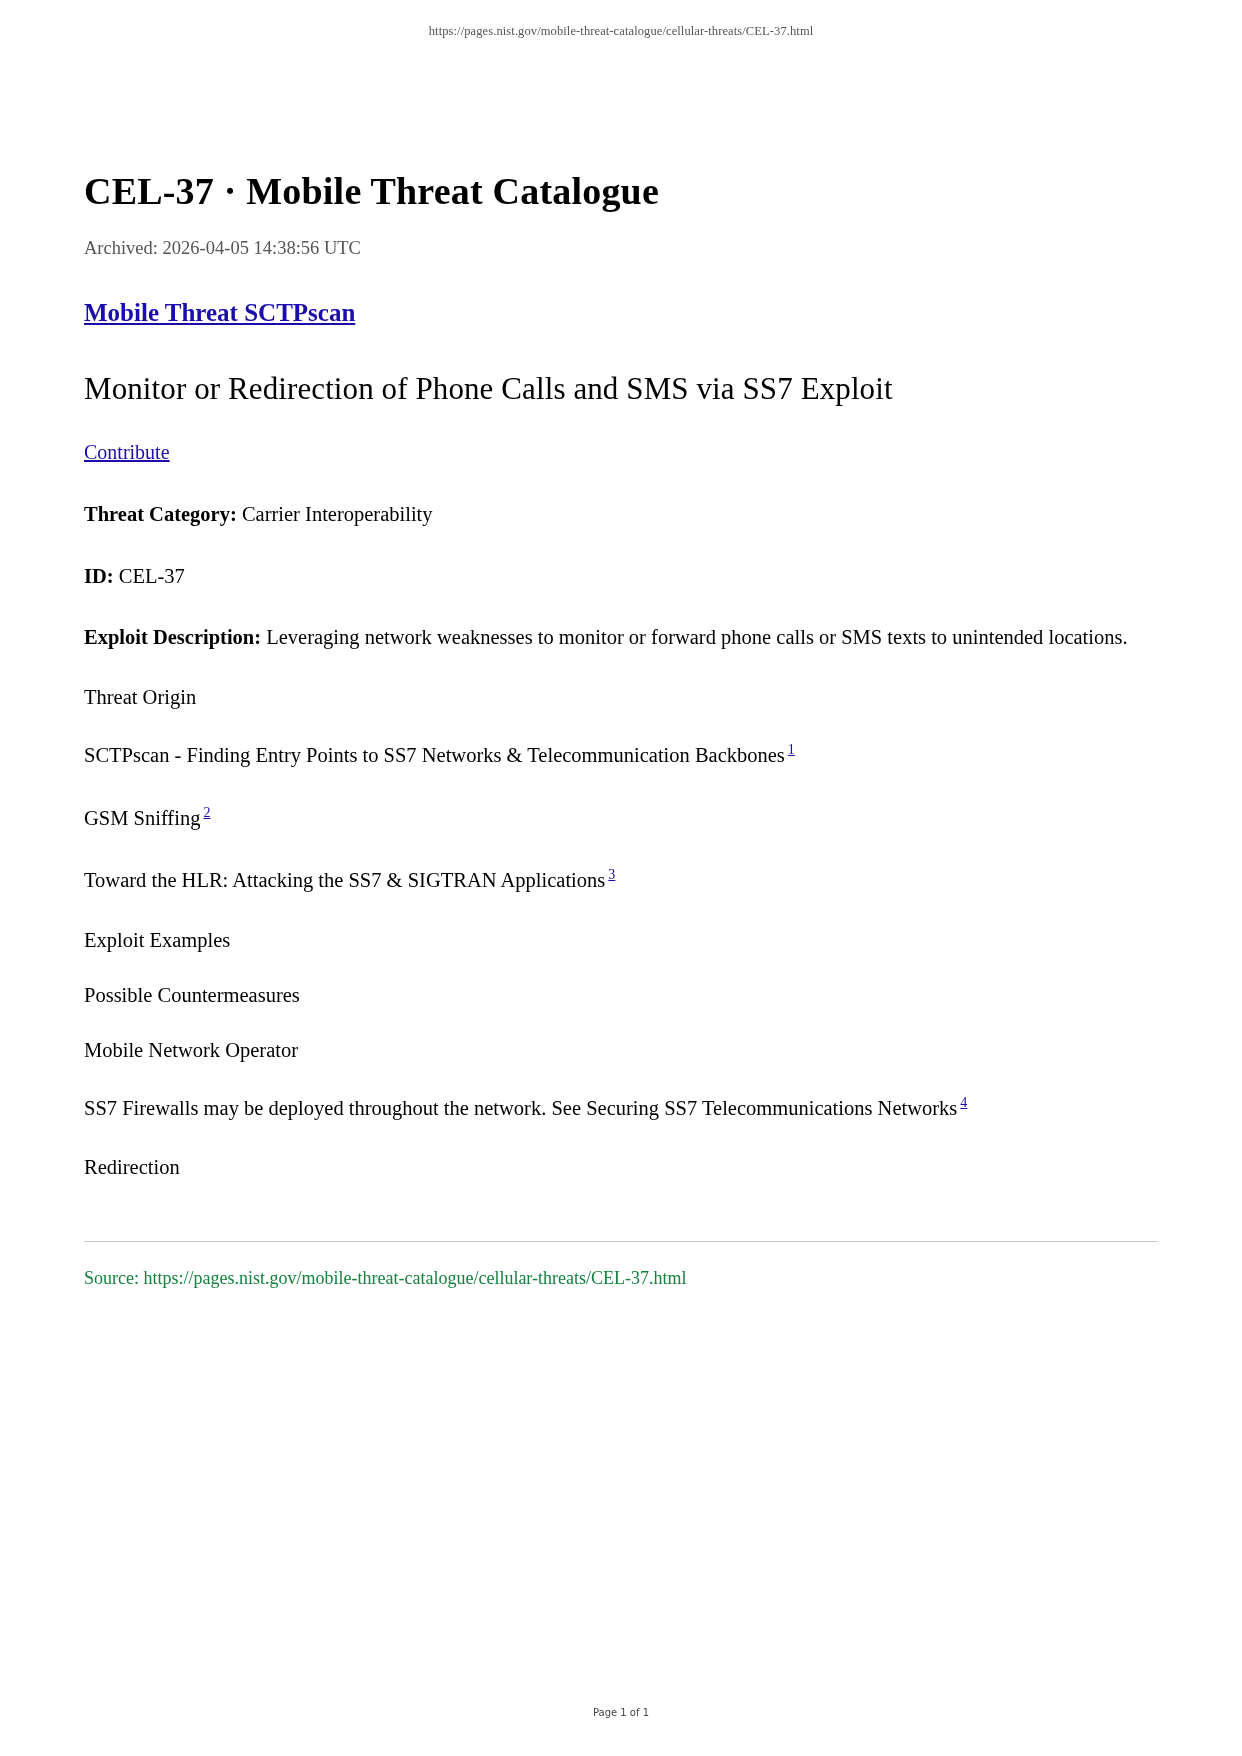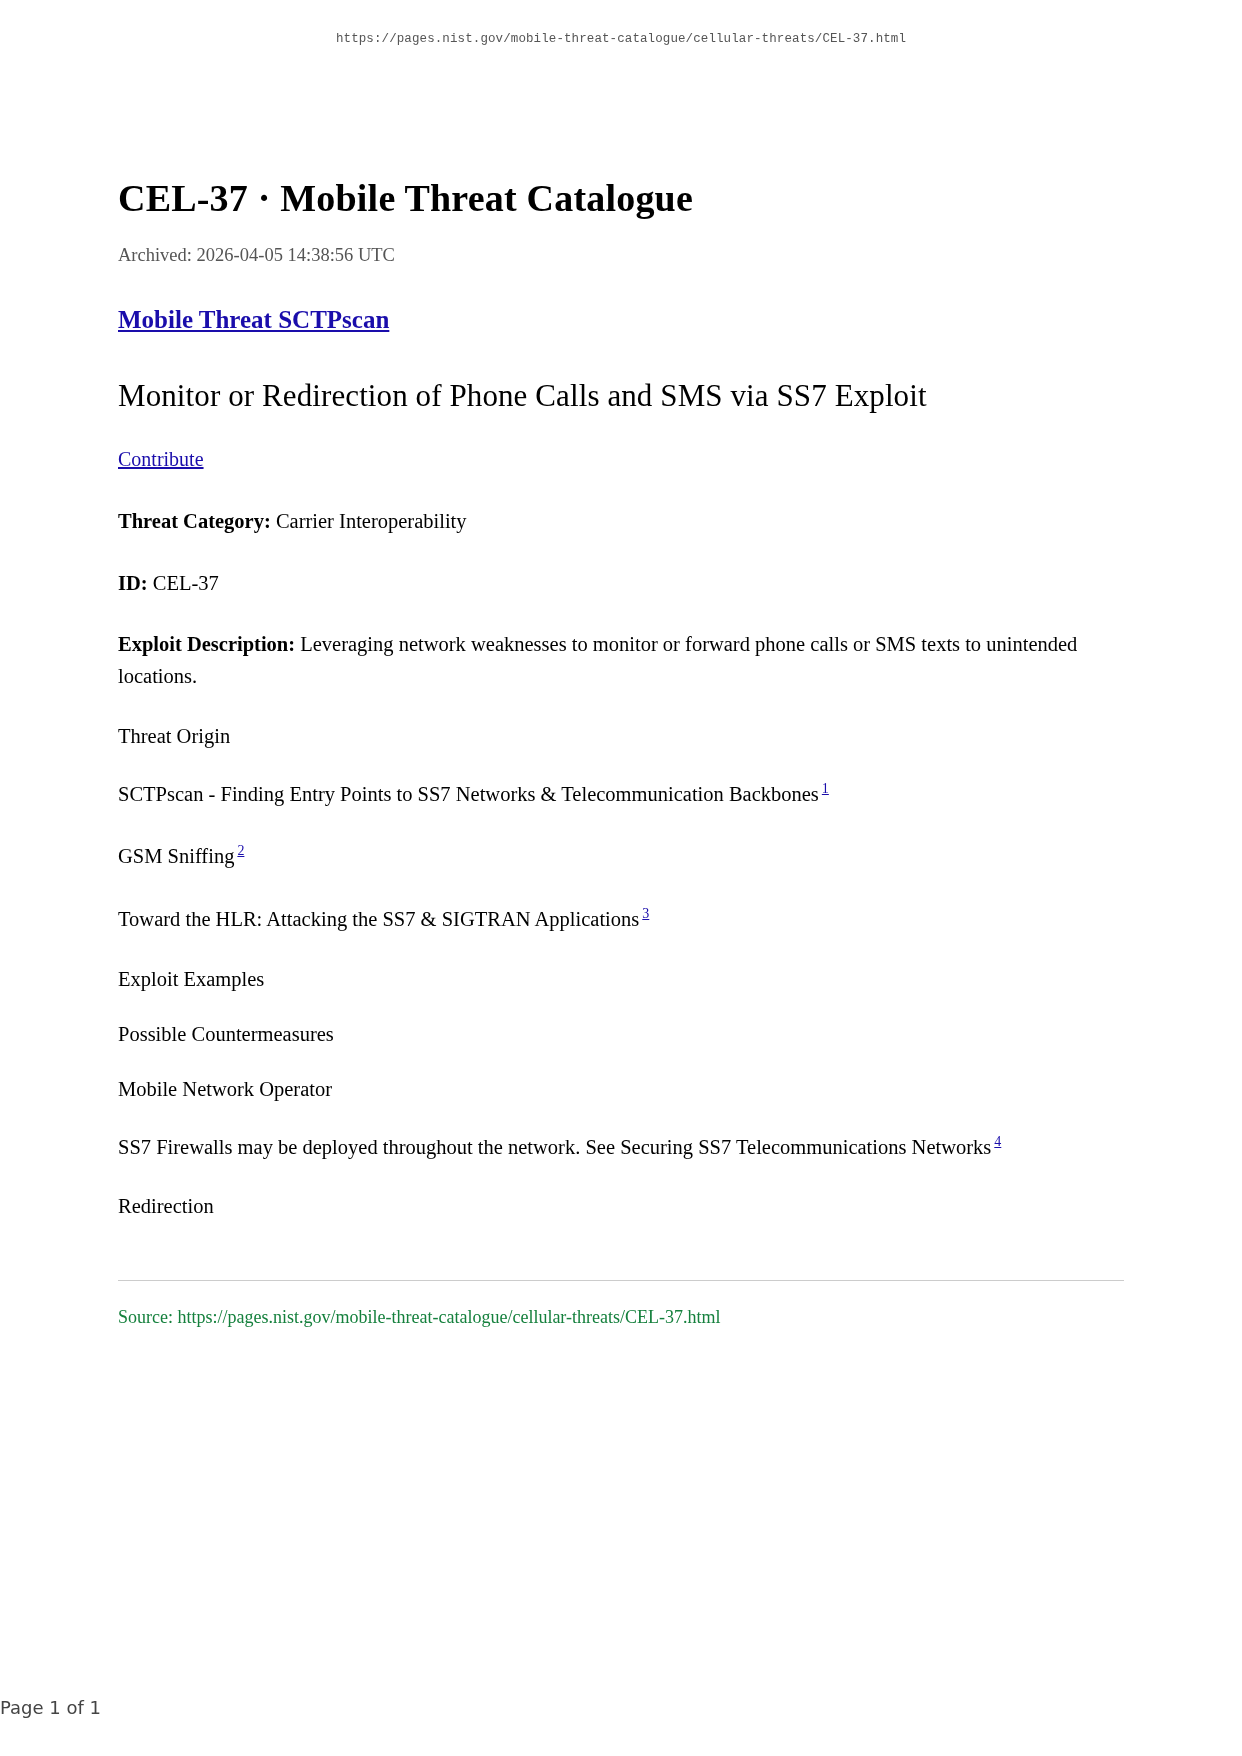--- a/index.html
+++ b/index.html
@@ -15,28 +15,28 @@
     position: relative;
   }
   .page {
     width: 1242px;
     min-height: 1756px;
     position: relative;
     box-sizing: border-box;
   }
   .url-header {
     text-align: center;
-    font-family: Liberation Mono, monospace;
+    font-family: Liberation Serif, serif;
     font-size: 12.5px;
     color: #555555;
-    padding-top: 32px;
+    padding-top: 24px;
     letter-spacing: 0.1px;
   }
   .content {
-    padding: 0 118px;
+    padding: 0 84px;
     margin-top: 130px;
   }
   h1.doc-title {
     font-family: "Liberation Serif", serif;
     font-size: 38px;
     font-weight: bold;
     margin: 0 0 0 0;
     letter-spacing: 0.2px;
     color: #000;
   }
@@ -96,22 +96,23 @@
   .source {
     font-size: 18px;
     color: #15803d;
     margin-top: 26px;
   }
   .footer {
     position: absolute;
     bottom: 38px;
     left: 0;
     width: 100%;
+    text-align: center;
     font-family: "DejaVu Sans", sans-serif;
-    font-size: 18px;
+    font-size: 10px;
     color: #444444;
   }
 </style>
 </head>
 <body>
 
 <div class="page">
 
   <div class="url-header">https://pages.nist.gov/mobile-threat-catalogue/cellular-threats/CEL-37.html</div>
 

